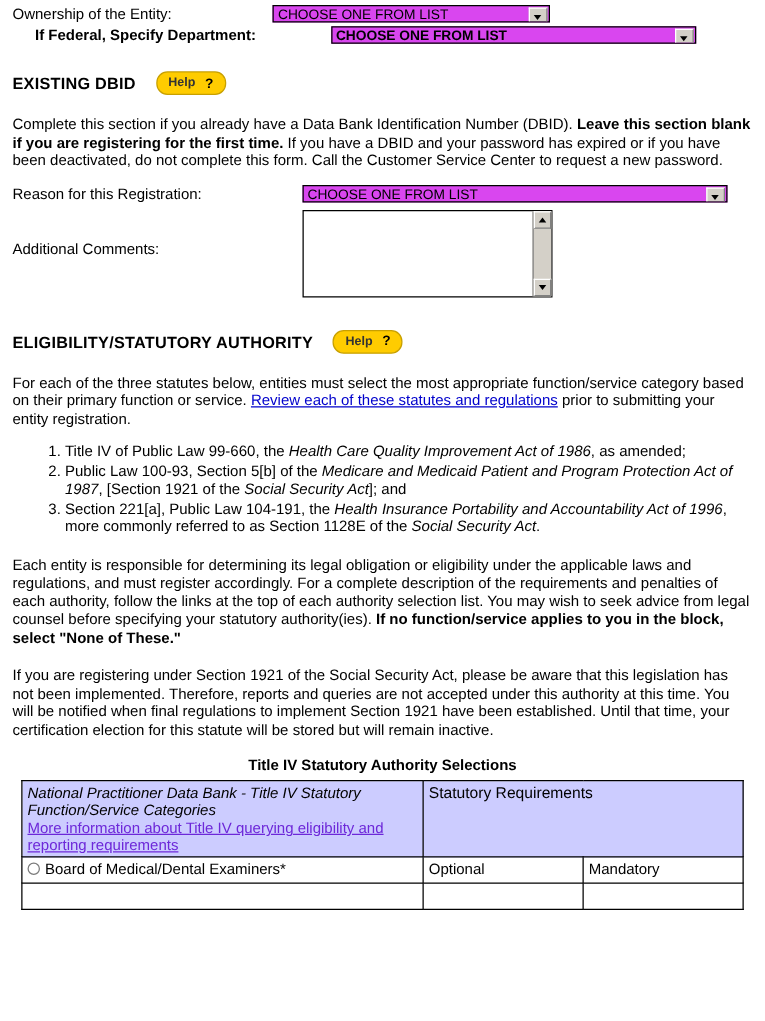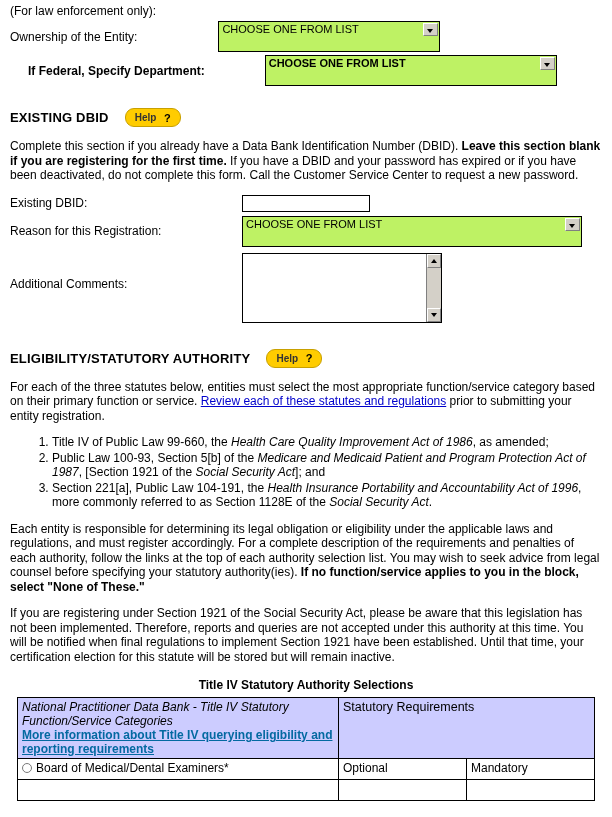--- a/index.html
+++ b/index.html
@@ -34,23 +34,23 @@
   }
   .form-row .lbl {
     font-size: 12px;
     white-space: nowrap;
   }
   .indent-1 { padding-left: 18px; font-weight: bold; }
   .sel-col-a { margin-left: auto; }
   
   .sel {
     position: relative;
-    height: 31px;
+    height: 14px;
     border: 1px solid #000000;
-    background: #bef264;
+    background: #d946ef;
     box-sizing: border-box;
     font-size: 11px;
     line-height: 15px;
     padding: 0 20px 0 3px;
     color: #000000;
     white-space: nowrap;
     overflow: hidden;
   }
   .sel .arrow {
     position: absolute;
@@ -106,21 +106,21 @@
     font-size: 10px;
     font-weight: bold;
     color: #333333;
   }
   .help-btn .qm { font-size: 11px; font-weight: bold; color: #000; }
 
   
   p.body {
     font-size: 12px;
     line-height: 14.5px;
-    margin: 4px 0 12px 0;
+    margin: 16px 0 12px 0;
     text-align: left;
   }
   .bold { font-weight: bold; }
   .ital { font-style: italic; }
   .link {
     color: #0000cc;
     text-decoration: underline;
   }
   
   .dbid-row {
@@ -222,24 +222,24 @@
   }
   .hdr-left {
     background: #ccccff;
     font-style: italic;
     font-weight: bold;
     font-size: 12px;
     line-height: 14px;
     width: 312px;
   }
   .hdr-left .lnk {
-    color: #0369a1;
+    color: #6d28d9;
     text-decoration: underline;
     font-style: normal;
-    font-weight: bold;
+    font-weight: normal;
   }
   .hdr-right {
     background: #ccccff;
     font-weight: bold;
     text-align: center;
     vertical-align: middle;
     font-size: 12.5px;
   }
   .sub-hdr { font-weight: bold; font-size: 12px; }
   .col-q { width: 100px; }
@@ -255,21 +255,20 @@
     vertical-align: -1px;
     box-sizing: border-box;
   }
   .cell-row td { height: 16px; }
 </style>
 </head>
 <body>
 
 <div class="page">
 
-  <div class="note-line">(For law enforcement only):</div>
 
   <div class="form-row">
     <span class="lbl">Ownership of the Entity:</span>
     <div class="sel sel-entity sel-col-a" style="margin-left:35px;">
       <span>CHOOSE ONE FROM LIST</span>
       <span class="arrow"></span>
     </div>
   </div>
 
   <div class="form-row indent-1">
@@ -285,24 +284,20 @@
     <span class="help-btn">
       <span>Help</span>
       <span class="qm">?</span>
     </span>
   </div>
 
   <p class="body">
     <span>Complete this section if you already have a Data Bank Identification Number (DBID).  </span><span class="bold">Leave this section blank if you are registering for the first time.</span><span>  If you have a DBID and your password has expired or if you have been deactivated, do not complete this form.  Call the Customer Service Center to request a new password.</span>
   </p>
 
-  <div class="dbid-row">
-    <span class="lbl">Existing DBID:</span>
-    <input class="txt-input" type="text" value="" style="">
-  </div>
 
   <div class="dbid-row">
     <span class="lbl">Reason for this Registration:</span>
     <div class="sel sel-reason">
       <span>CHOOSE ONE FROM LIST</span>
       <span class="arrow"></span>
     </div>
   </div>
 
   <div class="comments-row">

